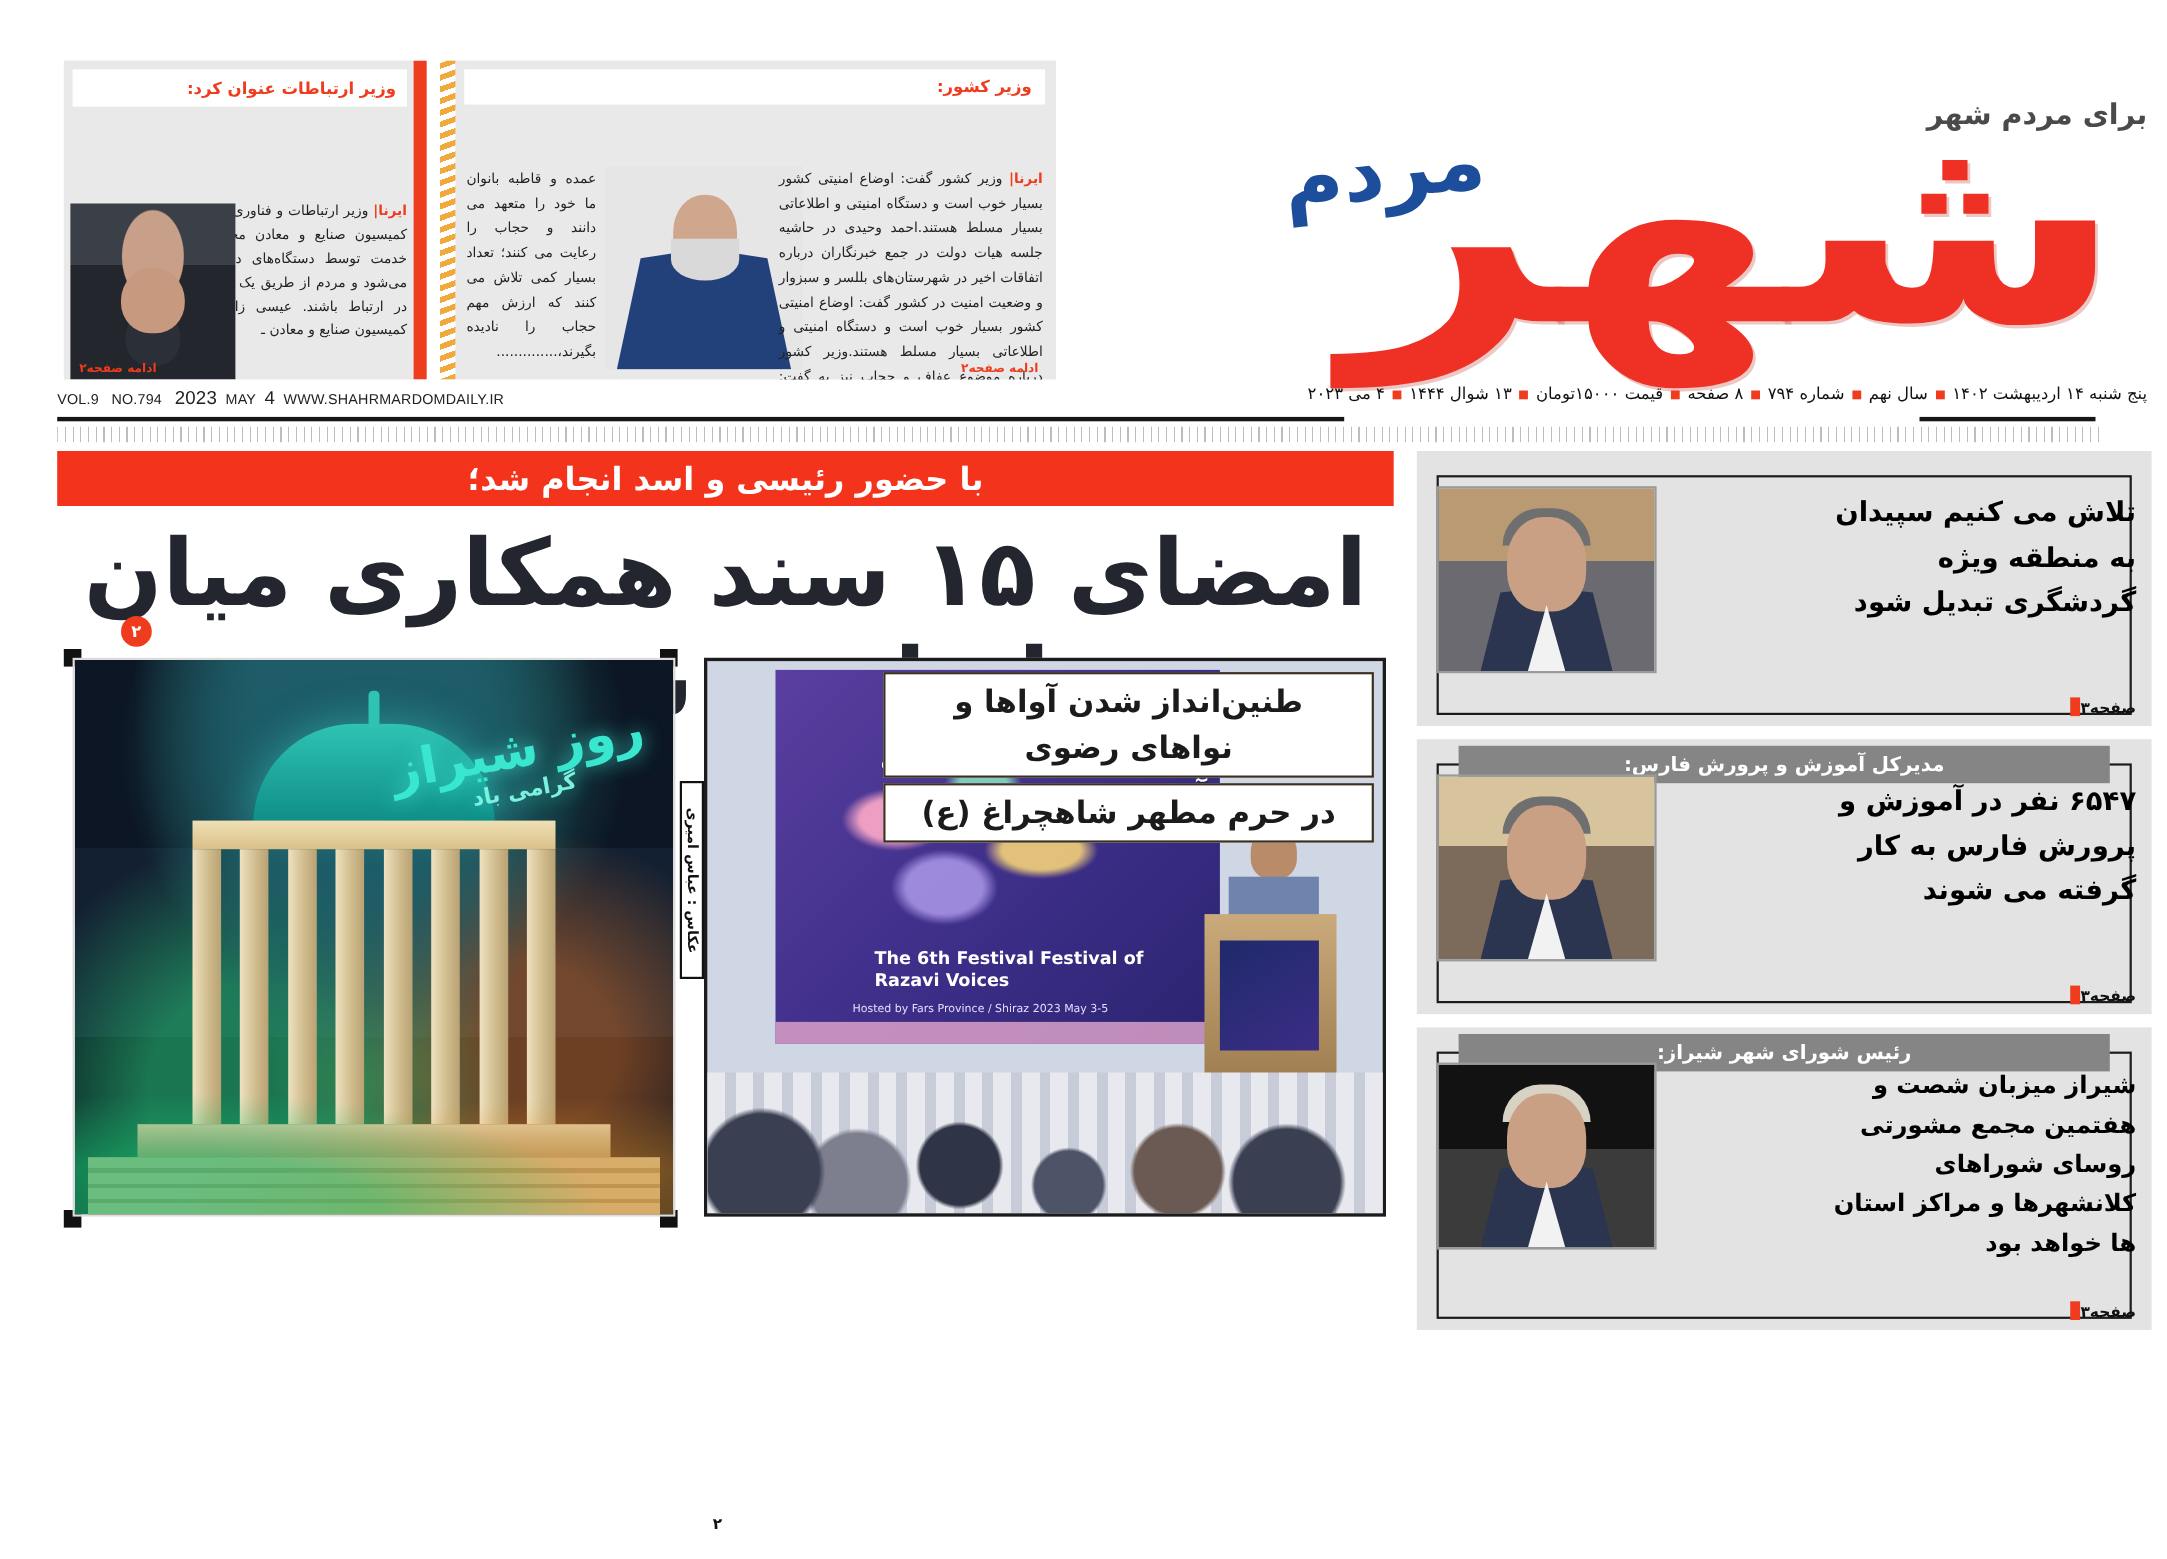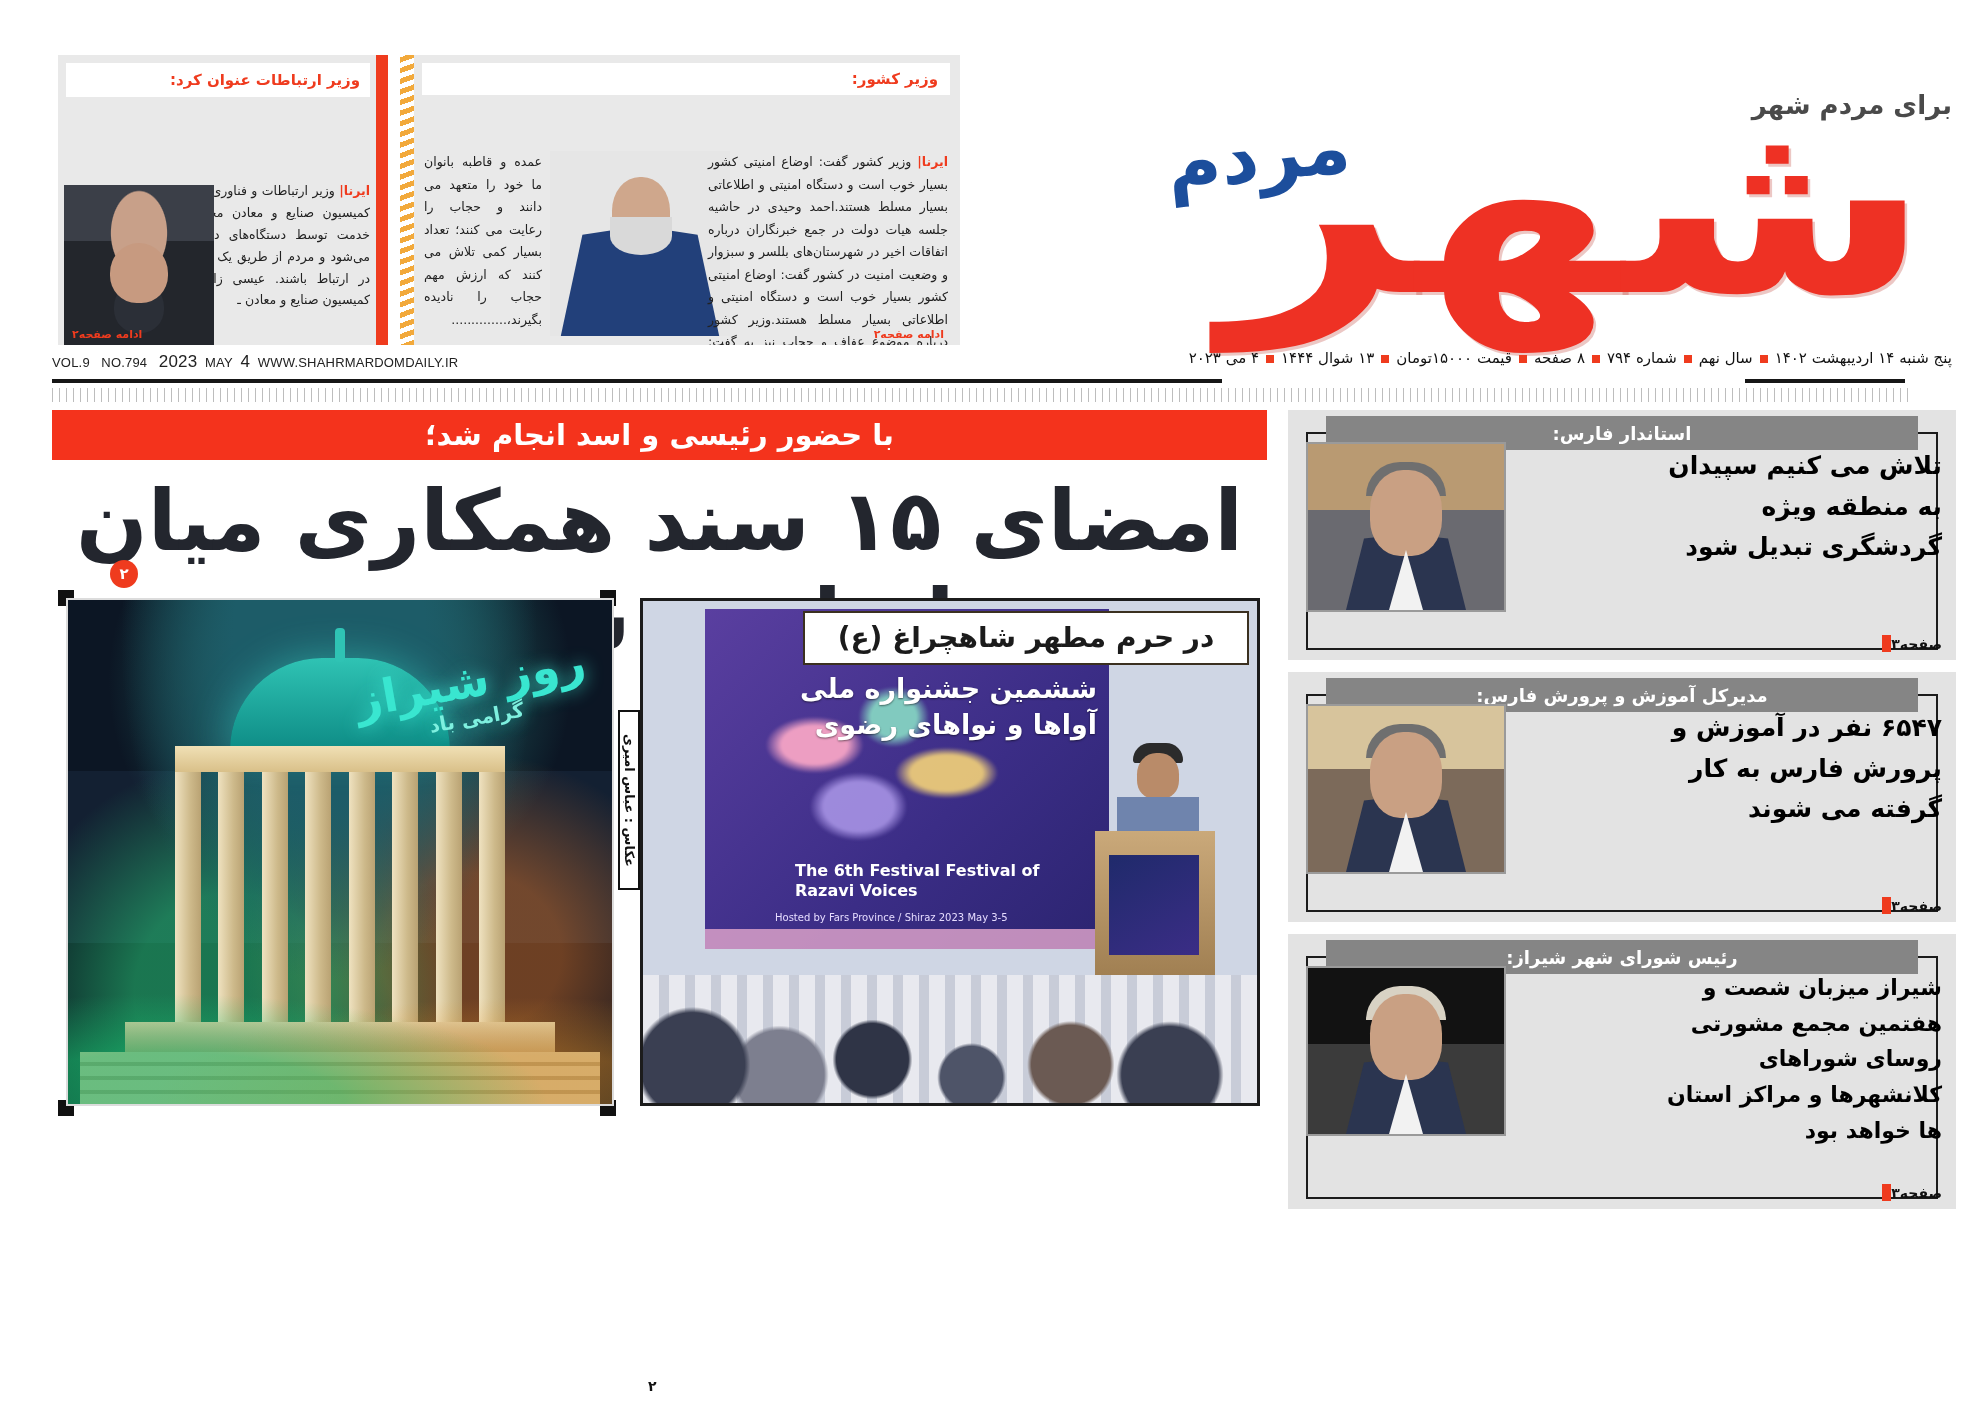--- a/index.html
+++ b/index.html
@@ -475,33 +475,31 @@
       <div class="speaker">
         <div class="cap"></div>
         <div class="h"></div>
         <div class="b"></div>
       </div>
       <div class="podium">
         <div class="plate"></div>
       </div>
       <div class="crowd"></div>
       <div class="fest-caption">
+        <div>طنین‌انداز شدن آواها و نواهای رضوی</div>
         <div>در حرم مطهر شاهچراغ (ع)</div>
       </div>
     </div>
     <div class="fest-pagemark">۲</div>
   </div>
 
   <div class="sidebar">
 
     <div class="sb-card" style="top:0; height:250px;">
       <div class="inner"></div>
-      <div class="hdr">
-        <span>استاندار فارس:</span>
-      </div>
       <div class="txt">تلاش می کنیم سپیدان به منطقه ویژه گردشگری تبدیل شود</div>
       <div class="thumb t1">
         <div class="torso"></div>
         <div class="hair"></div>
         <div class="face"></div>
         <div class="shirt"></div>
       </div>
       <div class="pagelink">
         <span>صفحه۳</span><i></i>
       </div>

